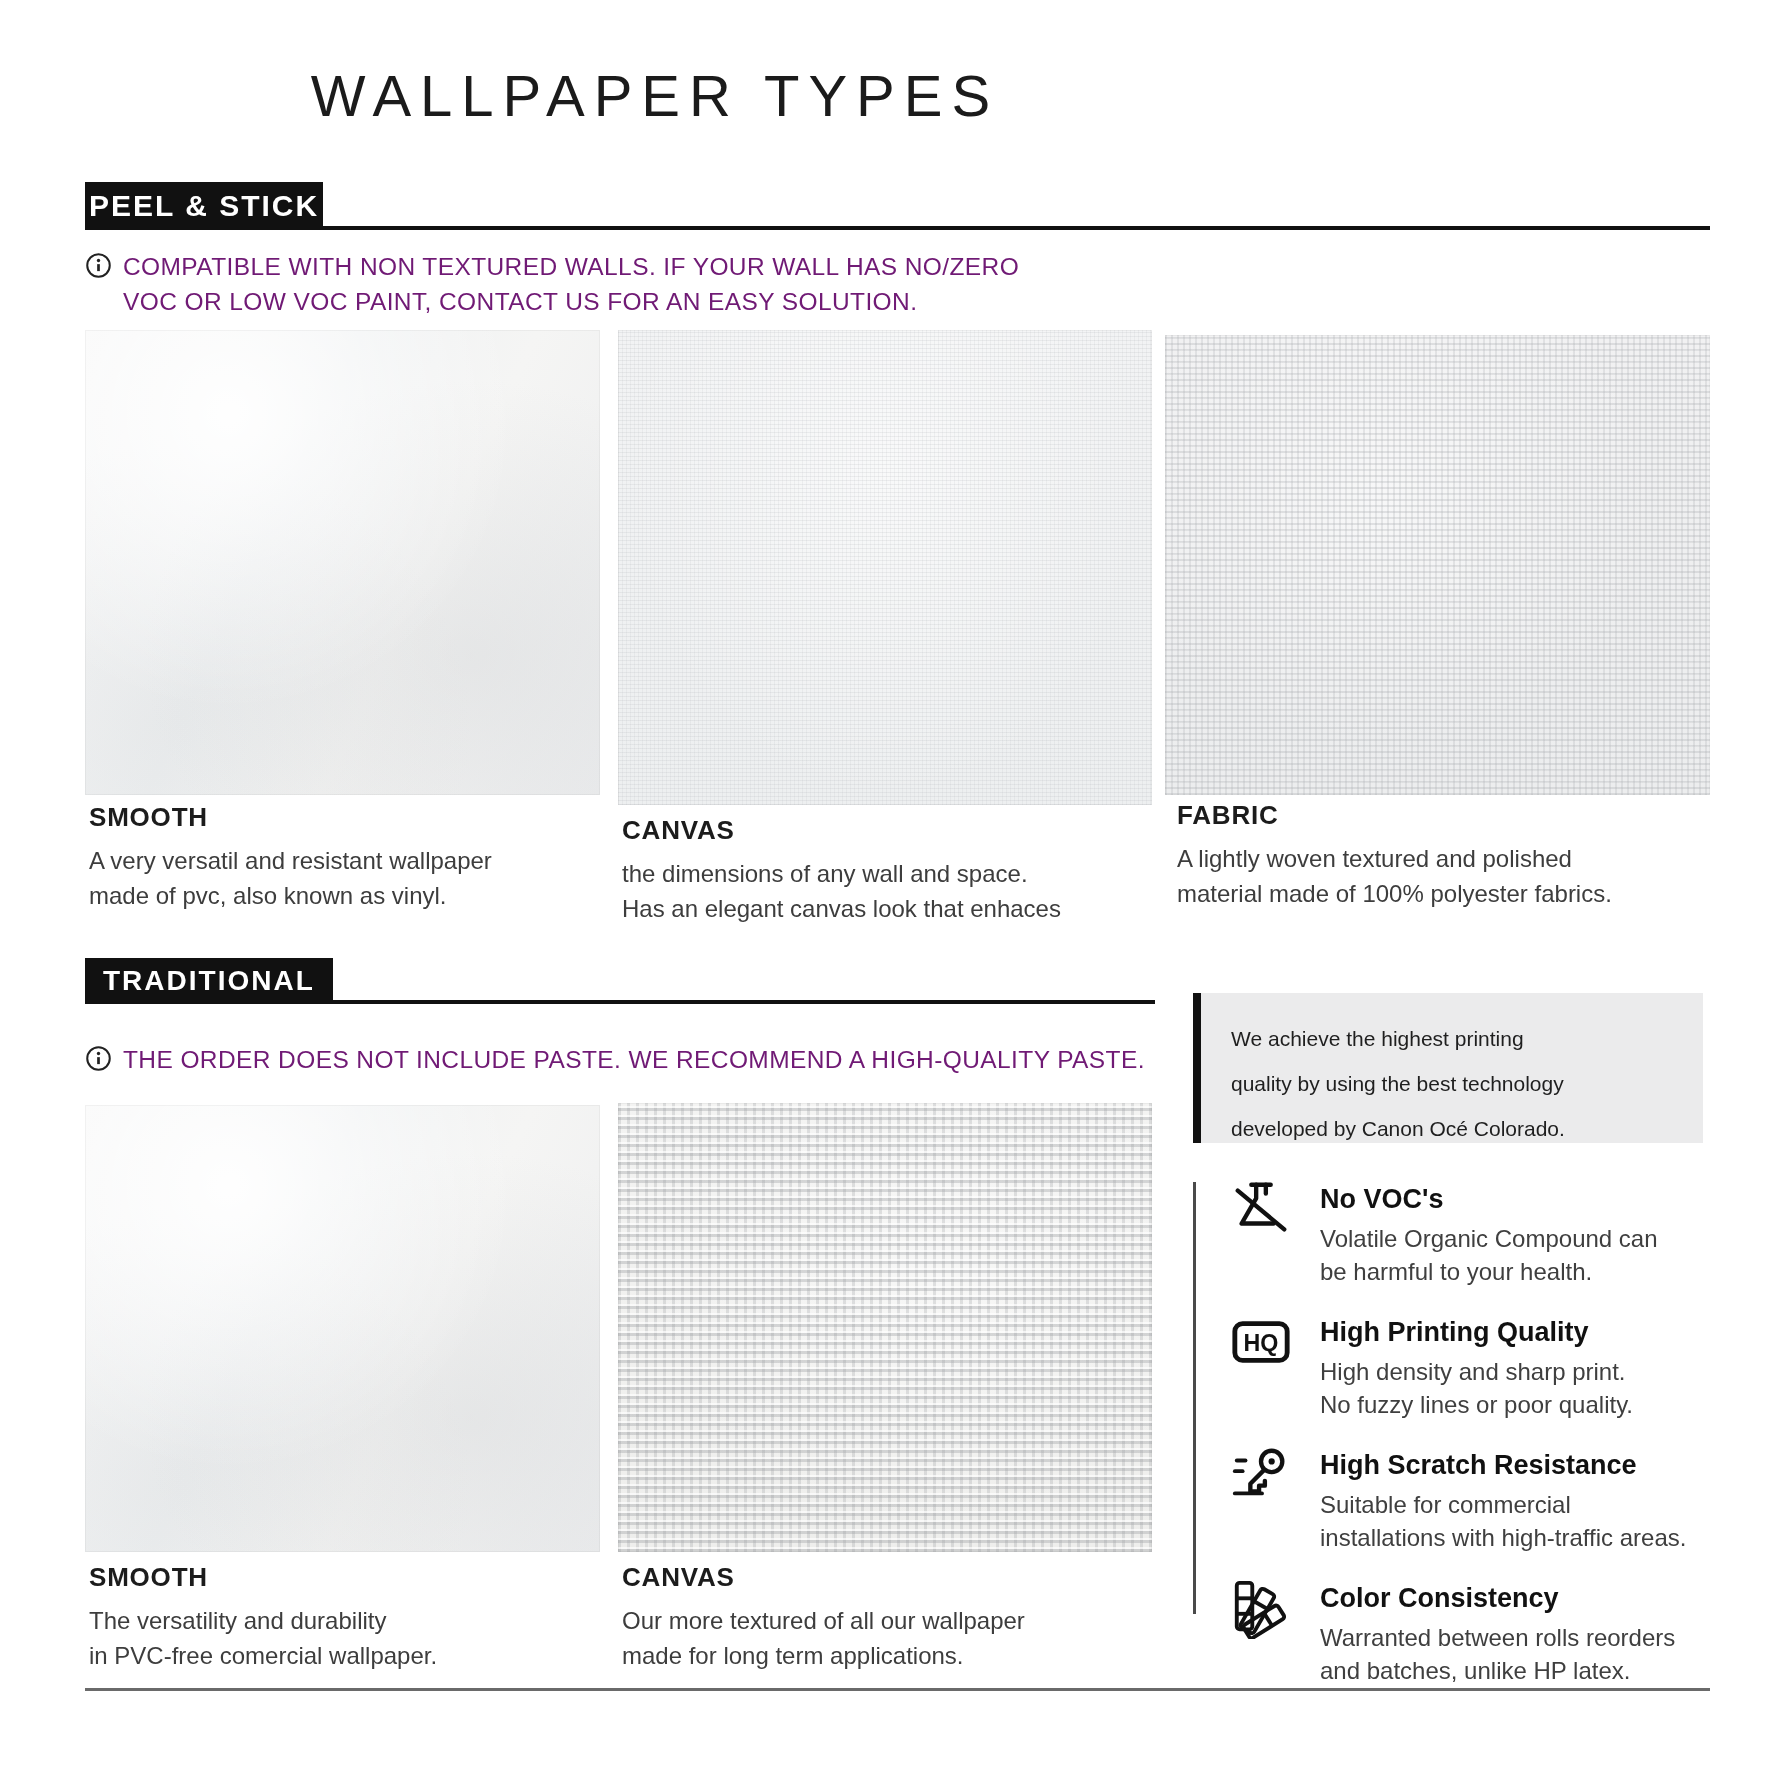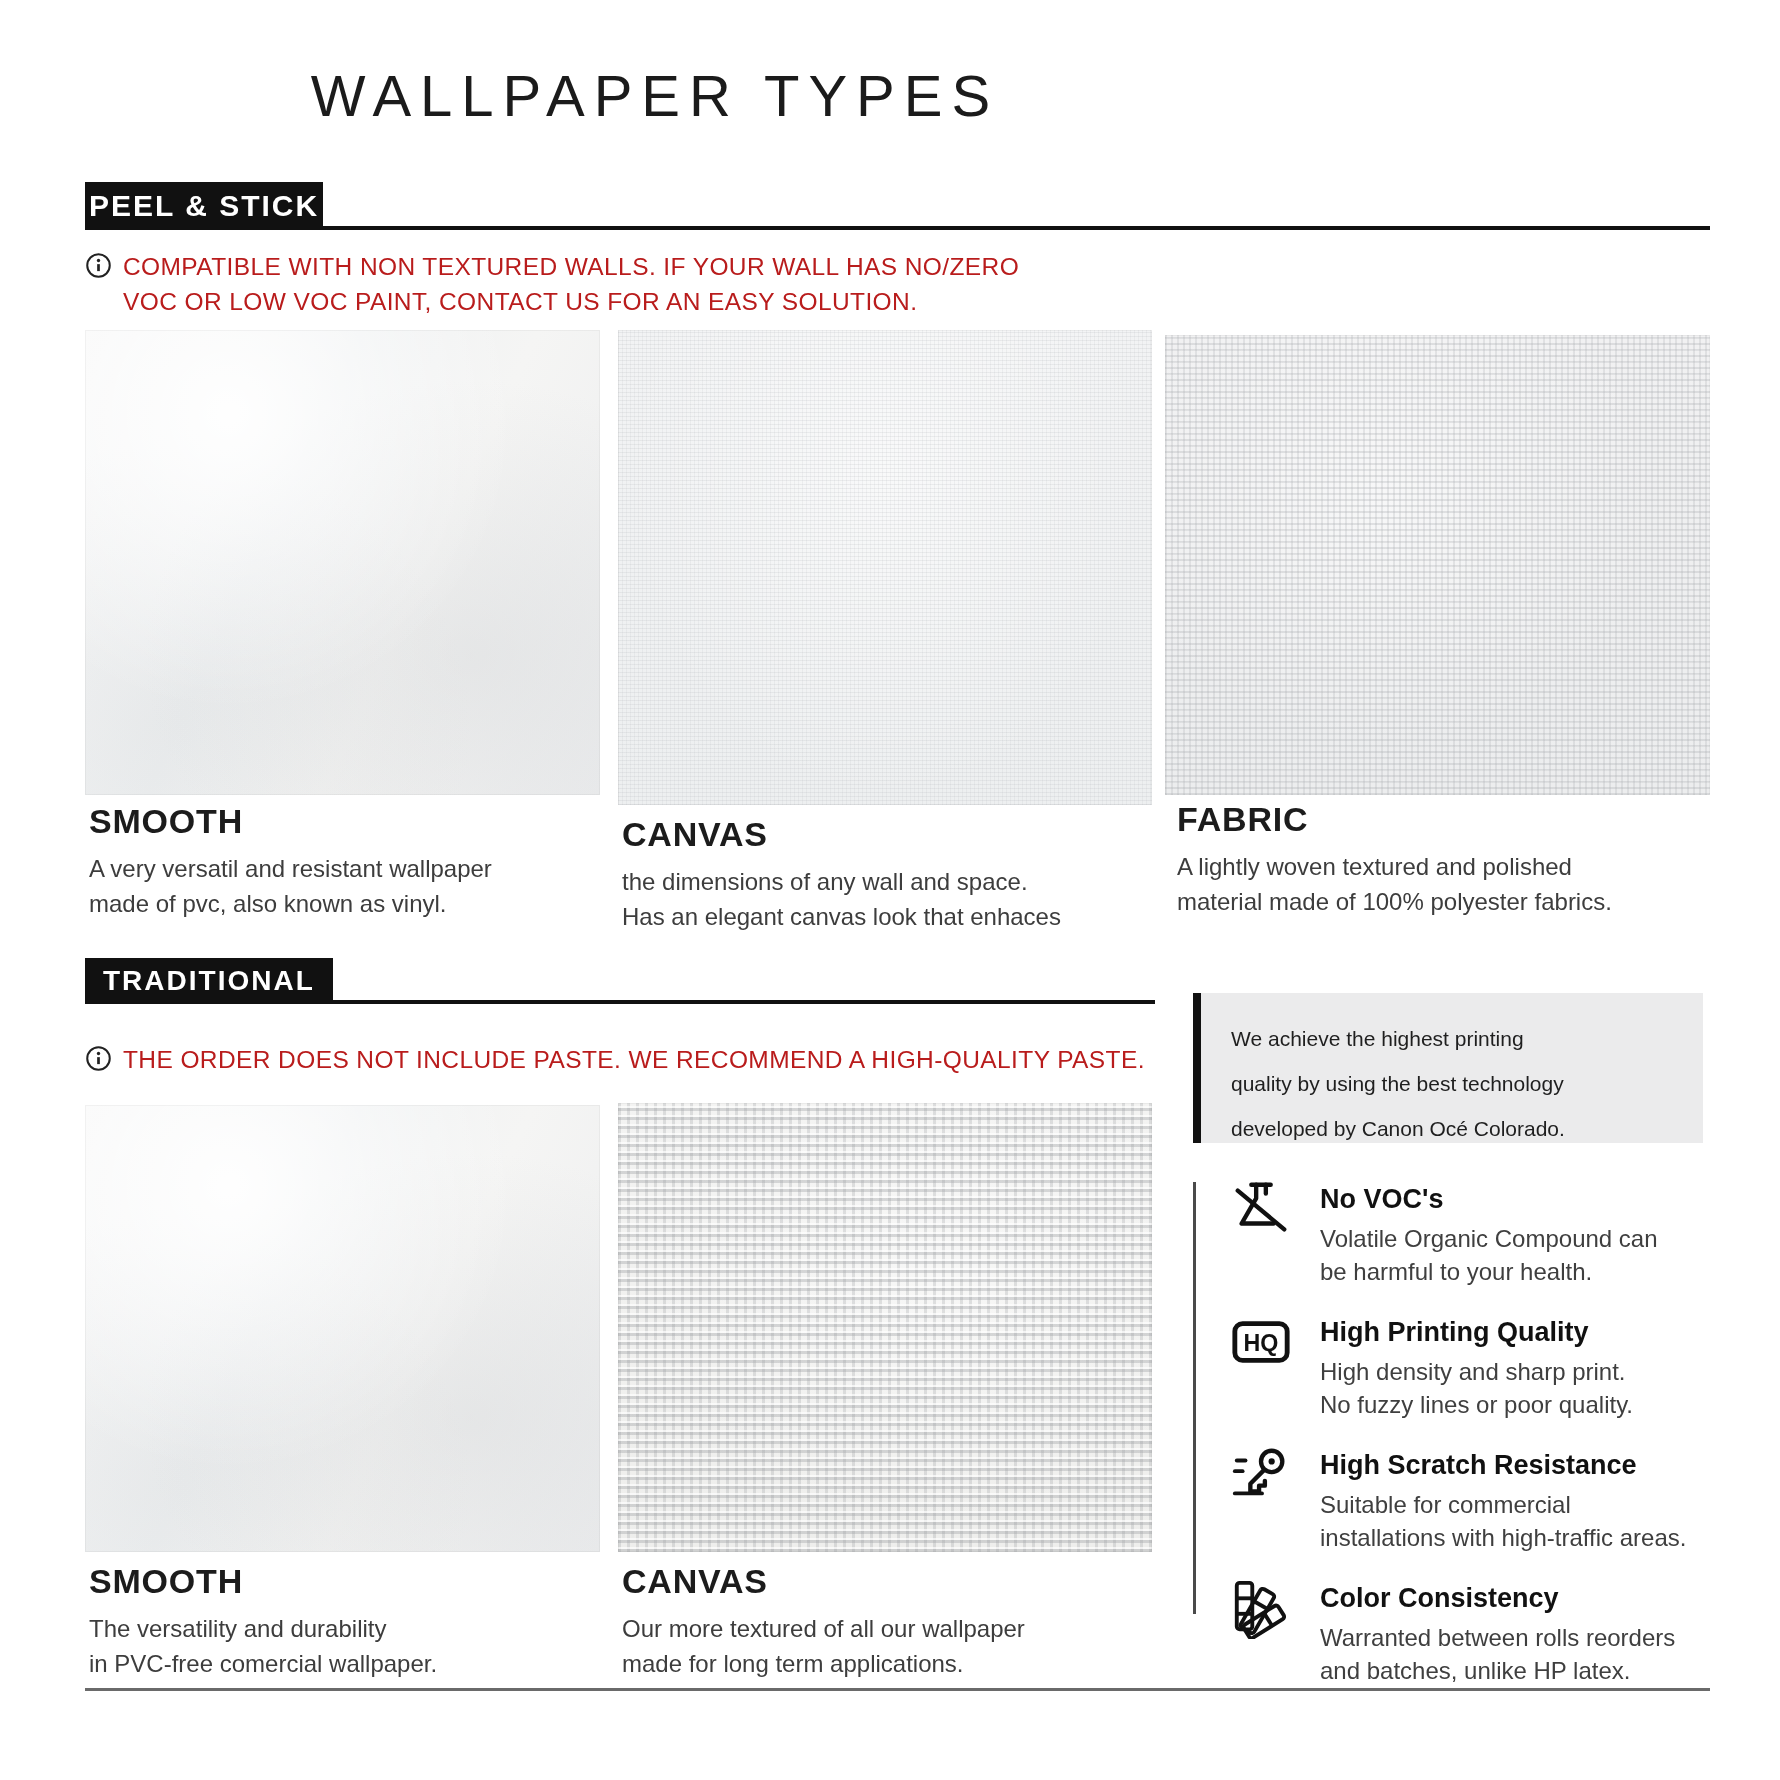--- a/index.html
+++ b/index.html
@@ -21,21 +21,21 @@
     display:inline-block;
   }
   .label-peel{left:85px;top:182px;font-size:30px;letter-spacing:2px;line-height:48px;padding:0 4px;}
   .label-trad{left:85px;top:958px;font-size:28px;letter-spacing:2px;line-height:46px;padding:0 18px;}
   .rule{background:#111111;height:4px;}
   .rule-peel{left:85px;top:226px;width:1625px;}
   .rule-trad{left:85px;top:1000px;width:1070px;}
 
   
   .note{
-    font-size:24.5px;letter-spacing:0.4px;color:#b91c1c;line-height:35px;white-space:nowrap;
+    font-size:24.5px;letter-spacing:0.4px;color:#701a75;line-height:35px;white-space:nowrap;
     padding-left:38px;
   }
   .note .note-icon{position:absolute;left:0;top:3px;width:27px;height:27px;}
   .note-peel{left:85px;top:249px;}
   .note-trad{left:85px;top:1042px;}
 
   
   .swatch{box-shadow:inset 0 0 0 1px rgba(0,0,0,0.04);}
   .tex-smooth{
     background:
@@ -62,21 +62,21 @@
   .tex-burlap{
     background:
       repeating-linear-gradient(0deg, rgba(150,153,157,0.34) 0 3px, rgba(255,255,255,0.65) 3px 5px, transparent 5px 9px),
       repeating-linear-gradient(90deg, rgba(150,153,157,0.26) 0 3px, transparent 3px 9px),
       radial-gradient(ellipse at 60% 40%, rgba(255,255,255,0.45), rgba(255,255,255,0) 65%),
       linear-gradient(180deg,#f3f3f2,#eeeeec);
   }
 
   
   .caption{padding-left:4px;}
-  .caption .swatch-title{font-size:34px;font-weight:700;letter-spacing:0.8px;color:#1c1c1c;margin-bottom:10px;white-space:nowrap;}
+  .caption .swatch-title{font-size:26px;font-weight:700;letter-spacing:0.8px;color:#1c1c1c;margin-bottom:10px;white-space:nowrap;}
   .caption .swatch-desc{font-size:24px;color:#3d3d3d;line-height:35px;white-space:nowrap;}
 
   
   .quality-box{
     left:1193px;top:993px;width:510px;height:150px;background:#ebebec;
     border-left:8px solid #111111;box-sizing:border-box;
     padding:23px 0 0 30px;font-size:21px;color:#1f1f1f;line-height:45px;white-space:nowrap;
   }
   .side-line{left:1193px;top:1182px;width:3px;height:432px;background:#4a4a4a;}
   .features{left:1230px;top:1176px;width:520px;}

